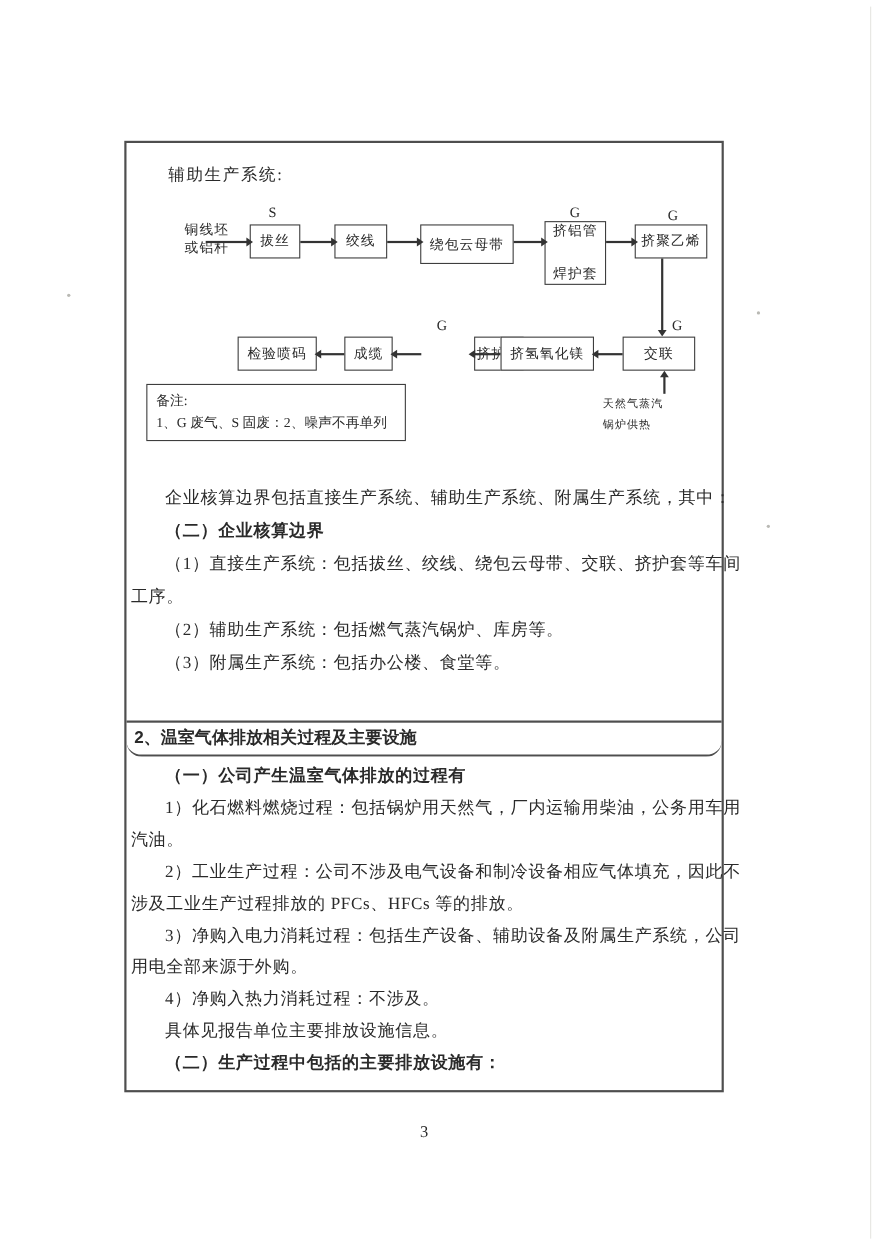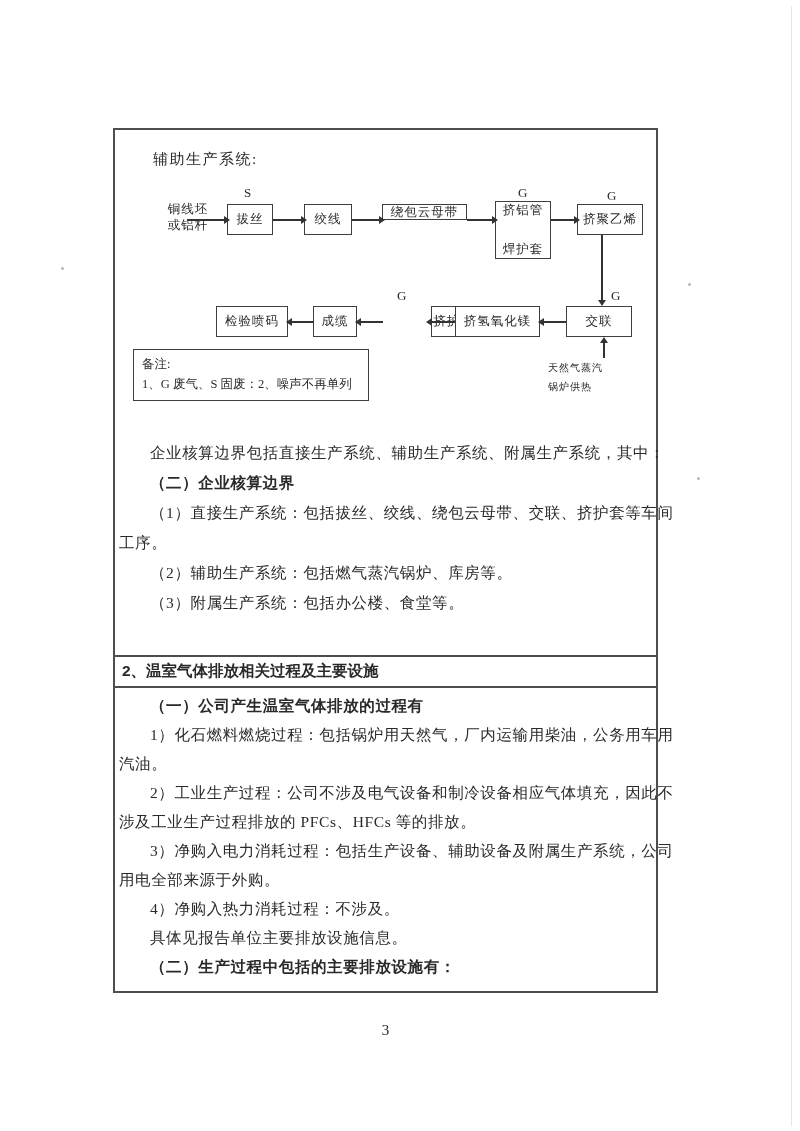--- a/index.html
+++ b/index.html
@@ -12,21 +12,21 @@
   .scan-edge { position:absolute; top:6px; right:8px; width:1px; height:1120px; background:#e6e6e2; }
   .doc-table {
     position:absolute; left:113px; top:128px; width:545px; height:865px;
     border:2px solid #4e4e4e; box-sizing:border-box; background:#fff;
   }
   .cell { position:relative; box-sizing:border-box; }
   .cell-top { height:527px; border-bottom:2px solid #4e4e4e; }
   .cell-header {
     height:31px; border-bottom:2px solid #4e4e4e;
     font-family:"Liberation Sans", sans-serif; font-weight:bold;
-    font-size:15.5px; line-height:28px; padding-left:7px;
+    font-size:15.5px; line-height:28px; padding-left:7px;border-radius:14px;
   }
   .cell-body { height:303px; padding-top:3px; }
 
   .flow-title { position:absolute; left:38px; top:20px; font-size:15px; letter-spacing:1.5px; }
 
   .box {
     position:absolute; border:1.5px solid #3e3e3e; box-sizing:border-box;
     display:flex; flex-direction:column; align-items:center; justify-content:center;
     font-size:12.5px; line-height:15px; background:#fff; white-space:nowrap;
     letter-spacing:1px;
@@ -89,21 +89,21 @@
       <div class="tag" style="left:129px; top:55px;">S</div>
       <div class="tag" style="left:403px; top:55px;">G</div>
       <div class="tag" style="left:492px; top:58px;">G</div>
 
       <div class="box" style="left:112px; top:74px; width:46px; height:31px;">
         <span>拔丝</span>
       </div>
       <div class="box" style="left:189px; top:74px; width:48px; height:31px;">
         <span>绞线</span>
       </div>
-      <div class="box" style="left:267px; top:74px; width:85px; height:16px;">
+      <div class="box" style="left:267px; top:74px; width:85px; height:36px;">
         <span>绕包云母带</span>
       </div>
       <div class="box" style="left:380px; top:71px; width:56px; height:58px;gap:24px;">
         <span>挤铝管</span>
         <span>焊护套</span>
       </div>
       <div class="box" style="left:462px; top:74px; width:66px; height:31px;">
         <span>挤聚乙烯</span>
       </div>
 

